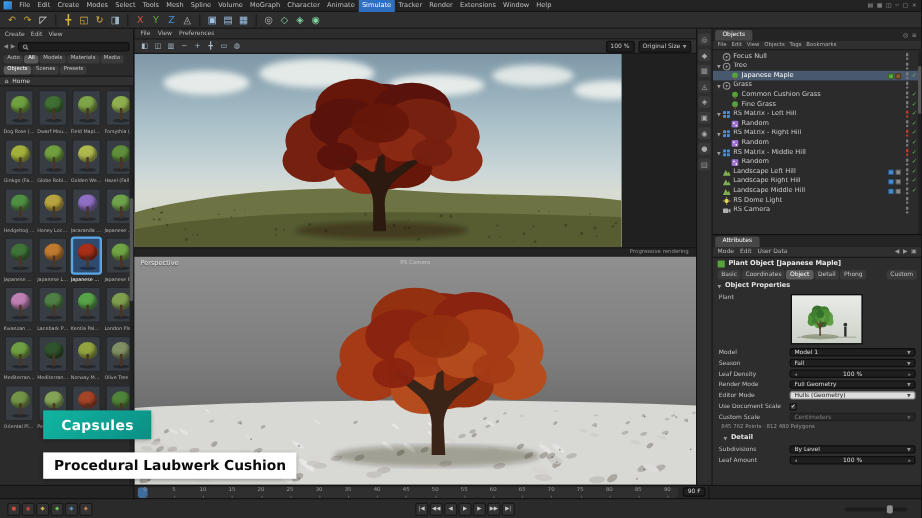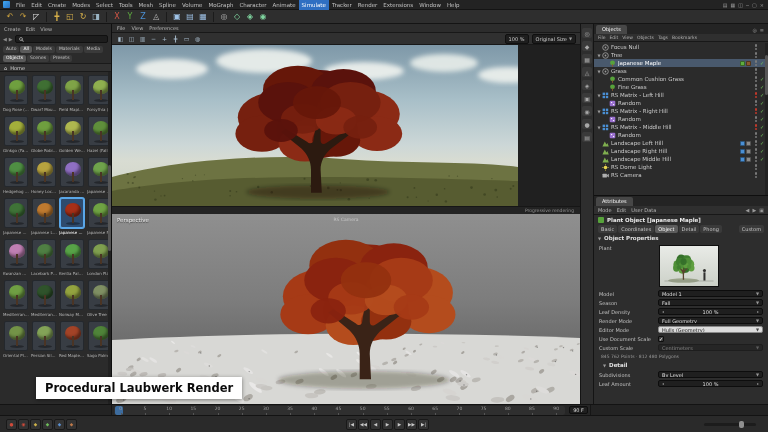--- a/index.html
+++ b/index.html
@@ -1265,14 +1265,15 @@
         <span class="t-btn">▶</span>
         <span class="t-btn">▶▶</span>
         <span class="t-btn">▶|</span>
       </div>
     <div class="t-sp"></div>
     <div class="slider">
         <div class="slider-knob"></div>
       </div>
   </div>
 
-  <div class="lower-title">Procedural Laubwerk Render</div>
+  <div class="badge">Capsules</div>
+  <div class="lower-title">Procedural Laubwerk Cushion</div>
 </div>
 
 </body></html>

